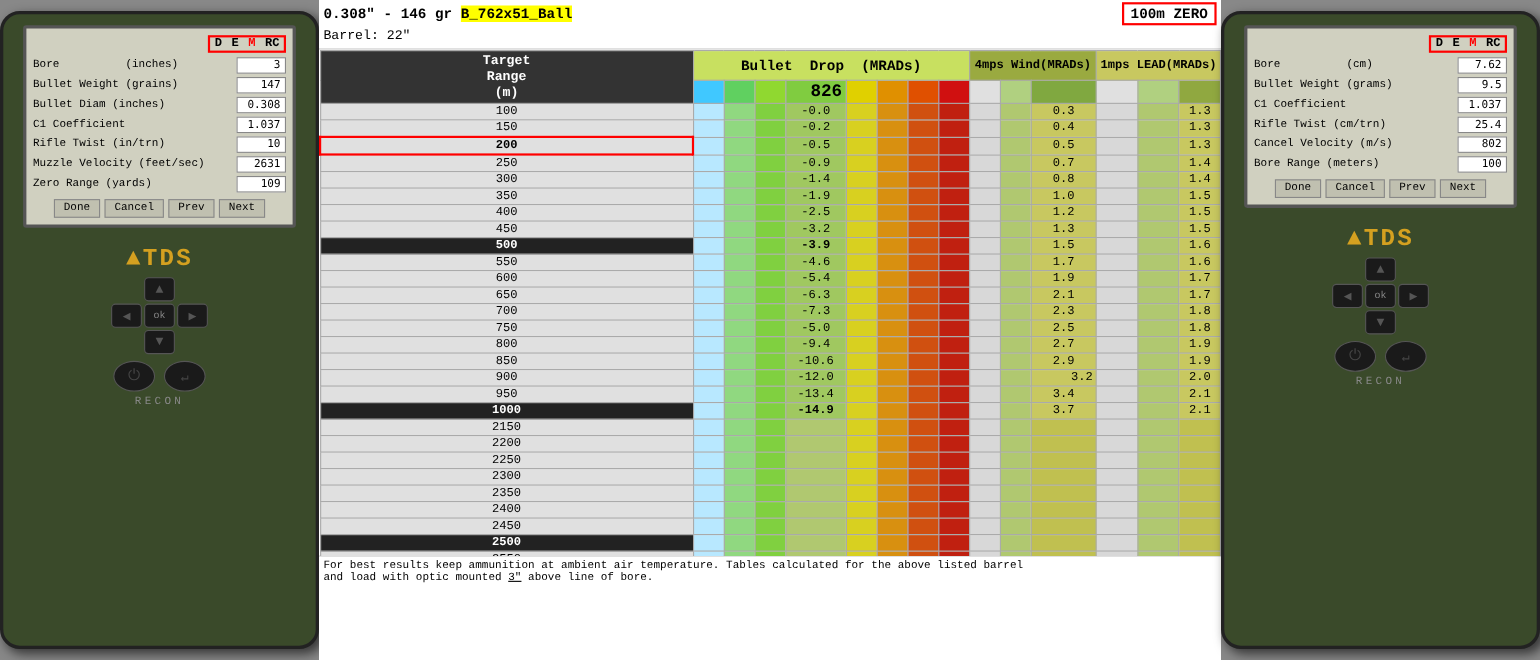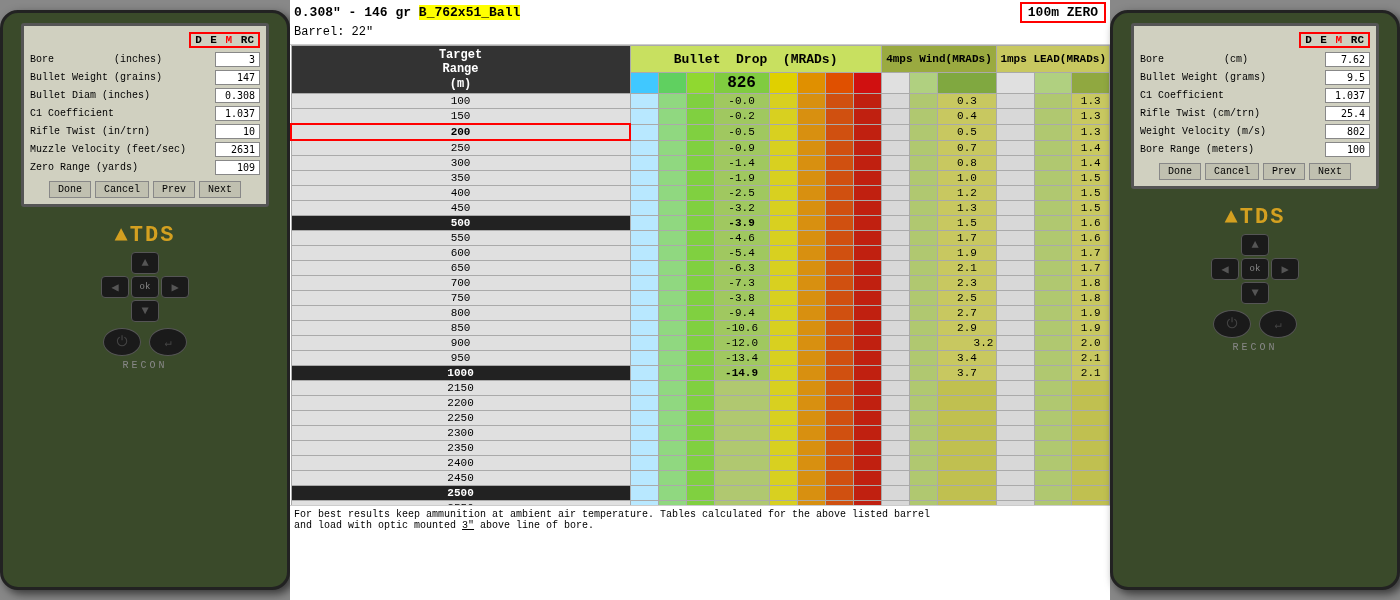--- a/index.html
+++ b/index.html
@@ -370,21 +370,21 @@
             <th rowspan="2" class="range-th" style="background:#333;color:white;font-size:12px;padding:2px 4px;line-height:1.2;">Target<br>Range<br>(m)</th>
             <td colspan="8" class="drop-header-cell" style="text-align:center;font-weight:bold;font-size:13px;background:#c8e060;">Bullet&nbsp; Drop&nbsp; (MRADs)</td>
             <td colspan="3" class="wind-header-cell" style="text-align:center;font-weight:bold;background:#9aaa40;">4mps Wind(MRADs)</td>
             <td colspan="3" class="lead-header-cell" style="text-align:center;font-weight:bold;background:#c8c860;">1mps LEAD(MRADs)</td>
           </tr>
           <tr>
 
             <td style="background:#40c8ff;width:28px;height:18px;"></td>
             <td style="background:#60d060;width:28px;"></td>
             <td style="background:#90d830;width:28px;"></td>
-            <td style="background:#80cc40;width:55px;font-weight:bold;font-size:16px;text-align:center;color:#000;">826</td>
+            <td style="background:#80cc40;width:55px;font-weight:bold;font-size:16px;text-align:right;color:#000;">826</td>
             <td style="background:#e0d000;width:28px;"></td>
             <td style="background:#e09000;width:28px;"></td>
             <td style="background:#e05000;width:28px;"></td>
             <td style="background:#d01010;width:28px;"></td>
 
             <td style="background:#e0e0e0;width:28px;"></td>
             <td style="background:#b0d080;width:28px;"></td>
             <td style="background:#80a840;width:28px;"></td>
 
             <td style="background:#e0e0e0;width:28px;"></td>
@@ -612,21 +612,21 @@
     <td style="background:#c8c860;text-align:center;">2.3</td>
     <td style="background:#d8d8d8;"></td>
     <td style="background:#b0c870;"></td>
     <td style="background:#c8c860;text-align:center;">1.8</td>
   </tr>
             <tr>
     <td style="background:#e0e0e0;text-align:center;font-size:11px;padding:1px 3px;">750</td>
     <td style="background:#b8e8ff;"></td>
     <td style="background:#90d880;"></td>
     <td style="background:#80d040;"></td>
-    <td style="background:#a0c860;text-align:center;font-weight:normal;">-3.8</td>
+    <td style="background:#a0c860;text-align:center;font-weight:normal;">-5.0</td>
     <td style="background:#d8d020;"></td>
     <td style="background:#d89010;"></td>
     <td style="background:#d05010;"></td>
     <td style="background:#c02010;"></td>
     <td style="background:#d8d8d8;"></td>
     <td style="background:#b0c870;"></td>
     <td style="background:#c8c860;text-align:center;">2.5</td>
     <td style="background:#d8d8d8;"></td>
     <td style="background:#b0c870;"></td>
     <td style="background:#c8c860;text-align:center;">1.8</td>
@@ -900,21 +900,21 @@
       </div>
       <div class="device-field-row">
         <span class="device-field-label">C1 Coefficient</span>
         <input class="device-field-value" value="1.037" style="width: 45px; font-family: monospace; font-size: 10px;">
       </div>
       <div class="device-field-row">
         <span class="device-field-label">Rifle Twist&nbsp;(cm/trn)</span>
         <input class="device-field-value" value="25.4" style="width: 45px; font-family: monospace; font-size: 10px;">
       </div>
       <div class="device-field-row">
-        <span class="device-field-label">Weight Velocity (m/s)</span>
+        <span class="device-field-label">Cancel Velocity (m/s)</span>
         <input class="device-field-value" value="802" style="width: 45px; font-family: monospace; font-size: 10px;">
       </div>
       <div class="device-field-row">
         <span class="device-field-label">Bore Range (meters)</span>
         <input class="device-field-value" value="100" style="width: 45px; font-family: monospace; font-size: 10px;">
       </div>
 
       <div class="device-buttons">
         <button class="device-btn">Done</button>
         <button class="device-btn">Cancel</button>

